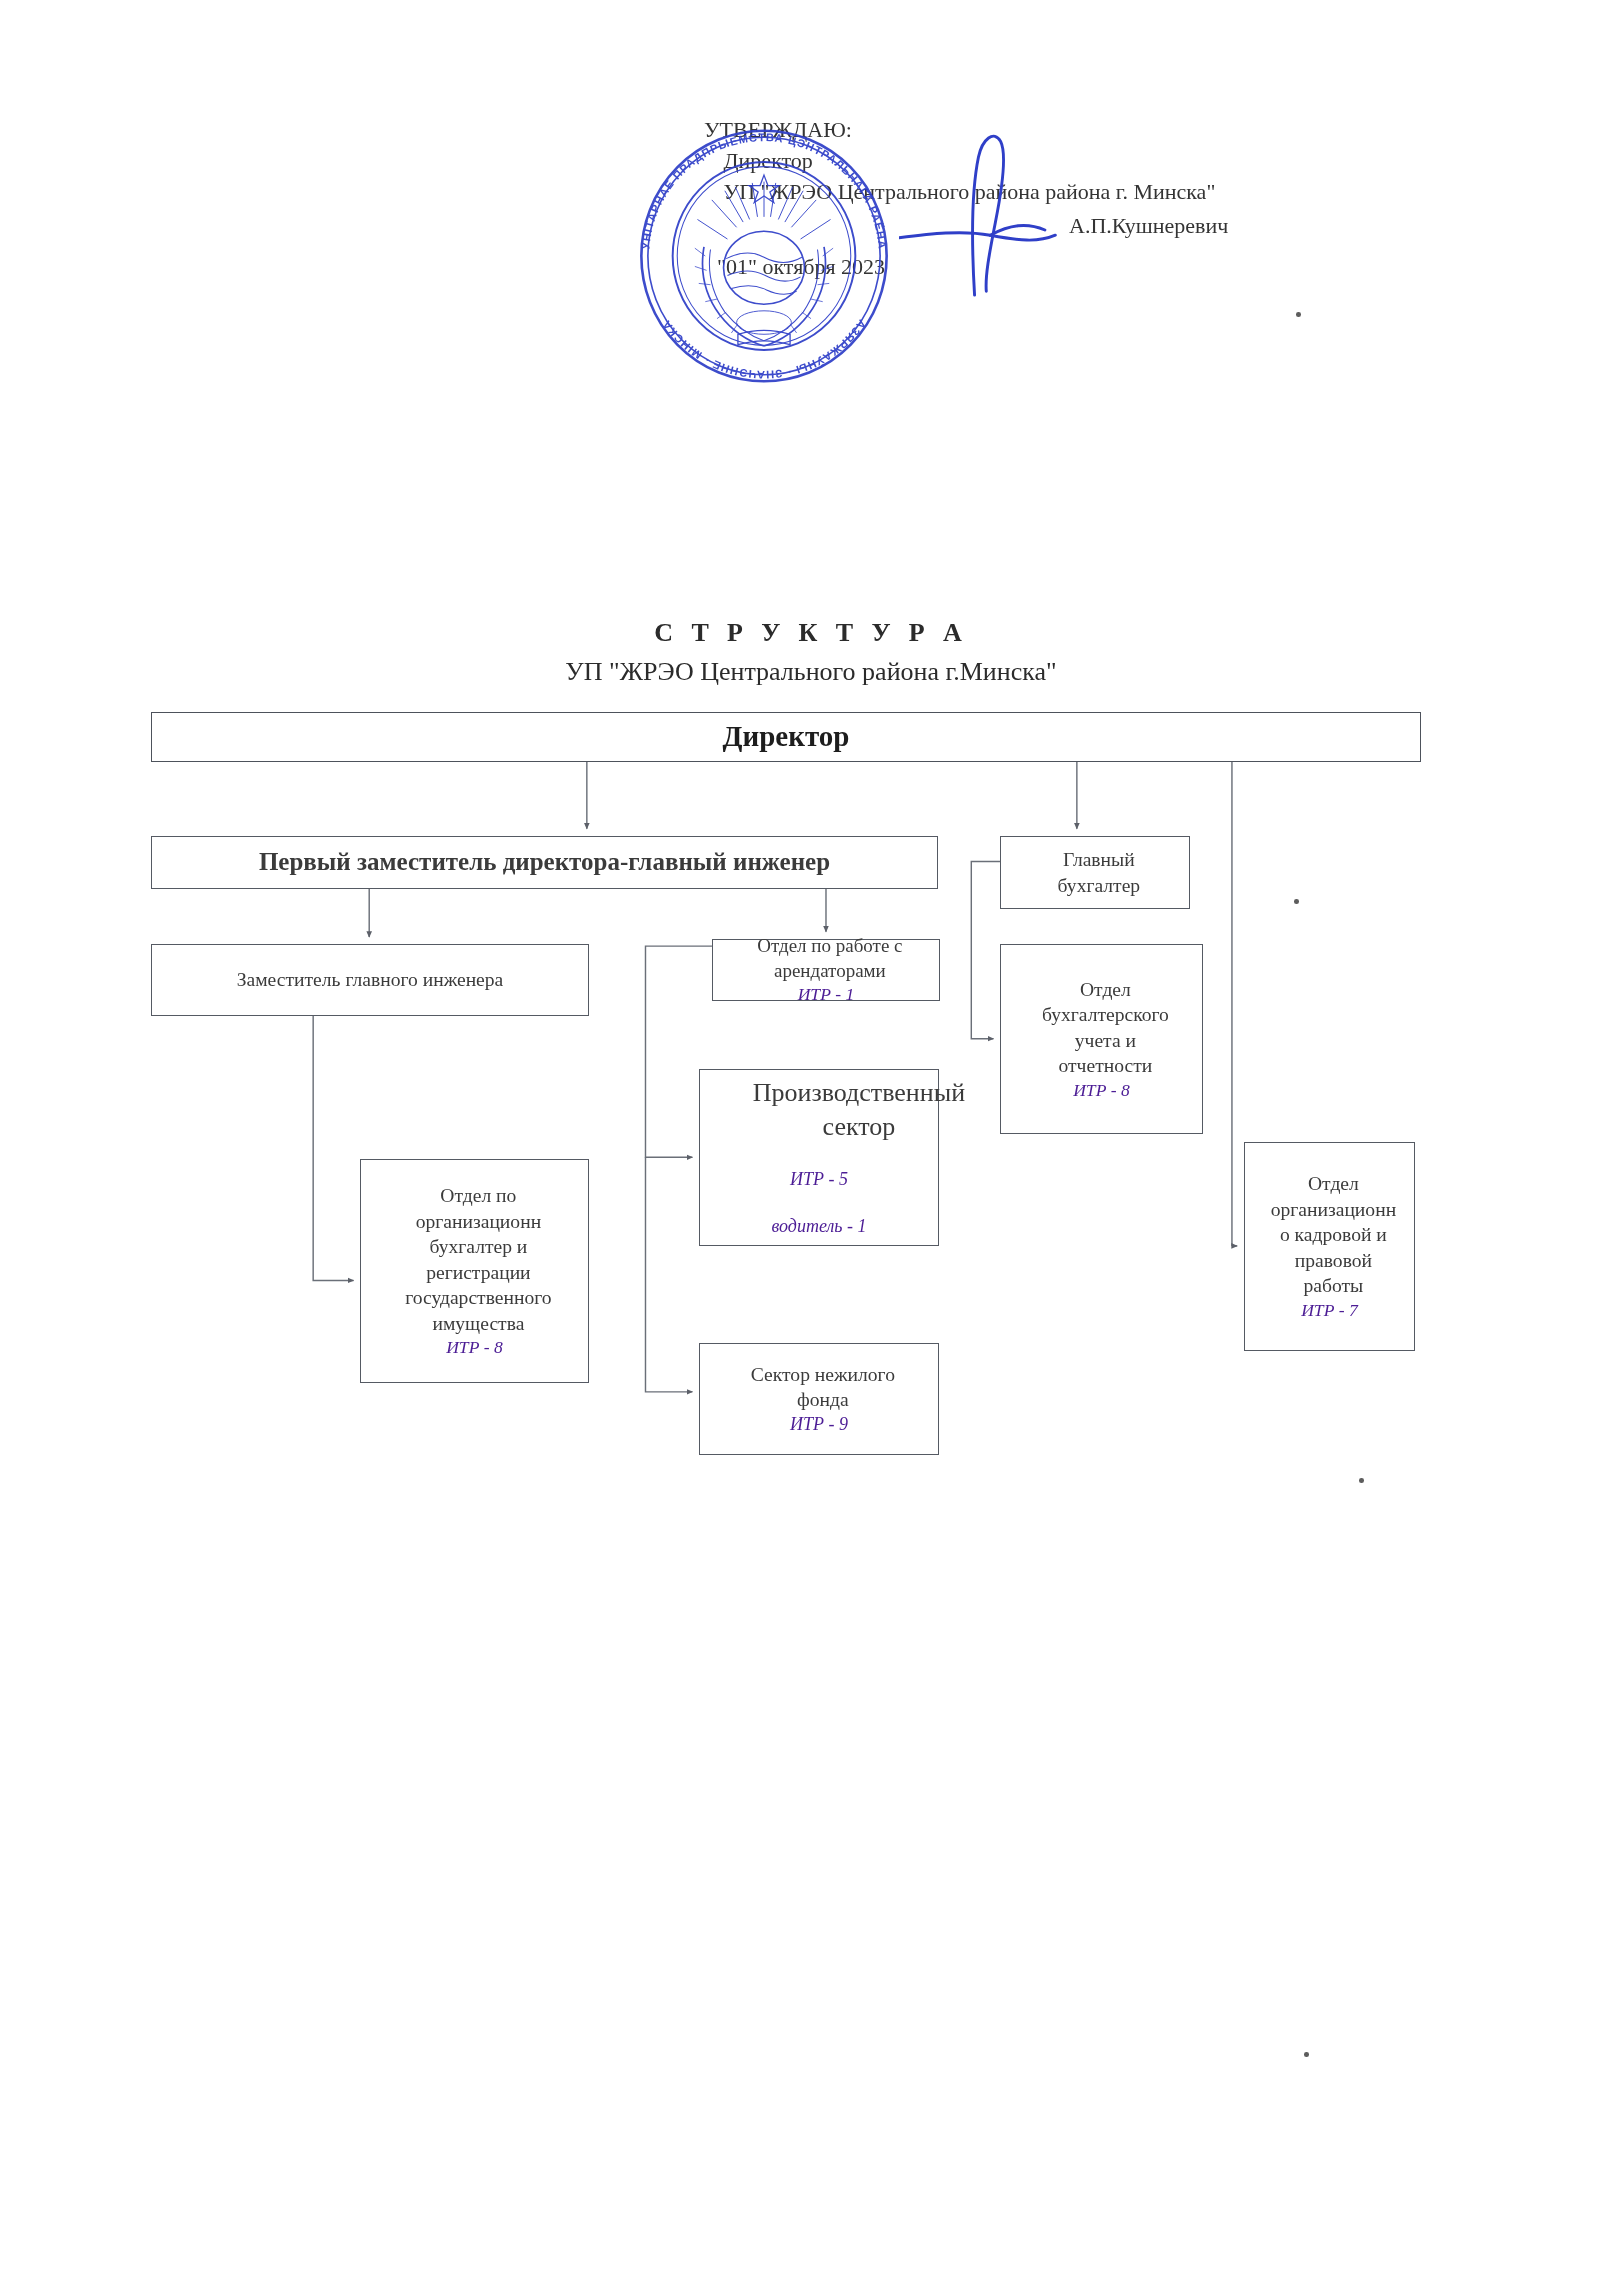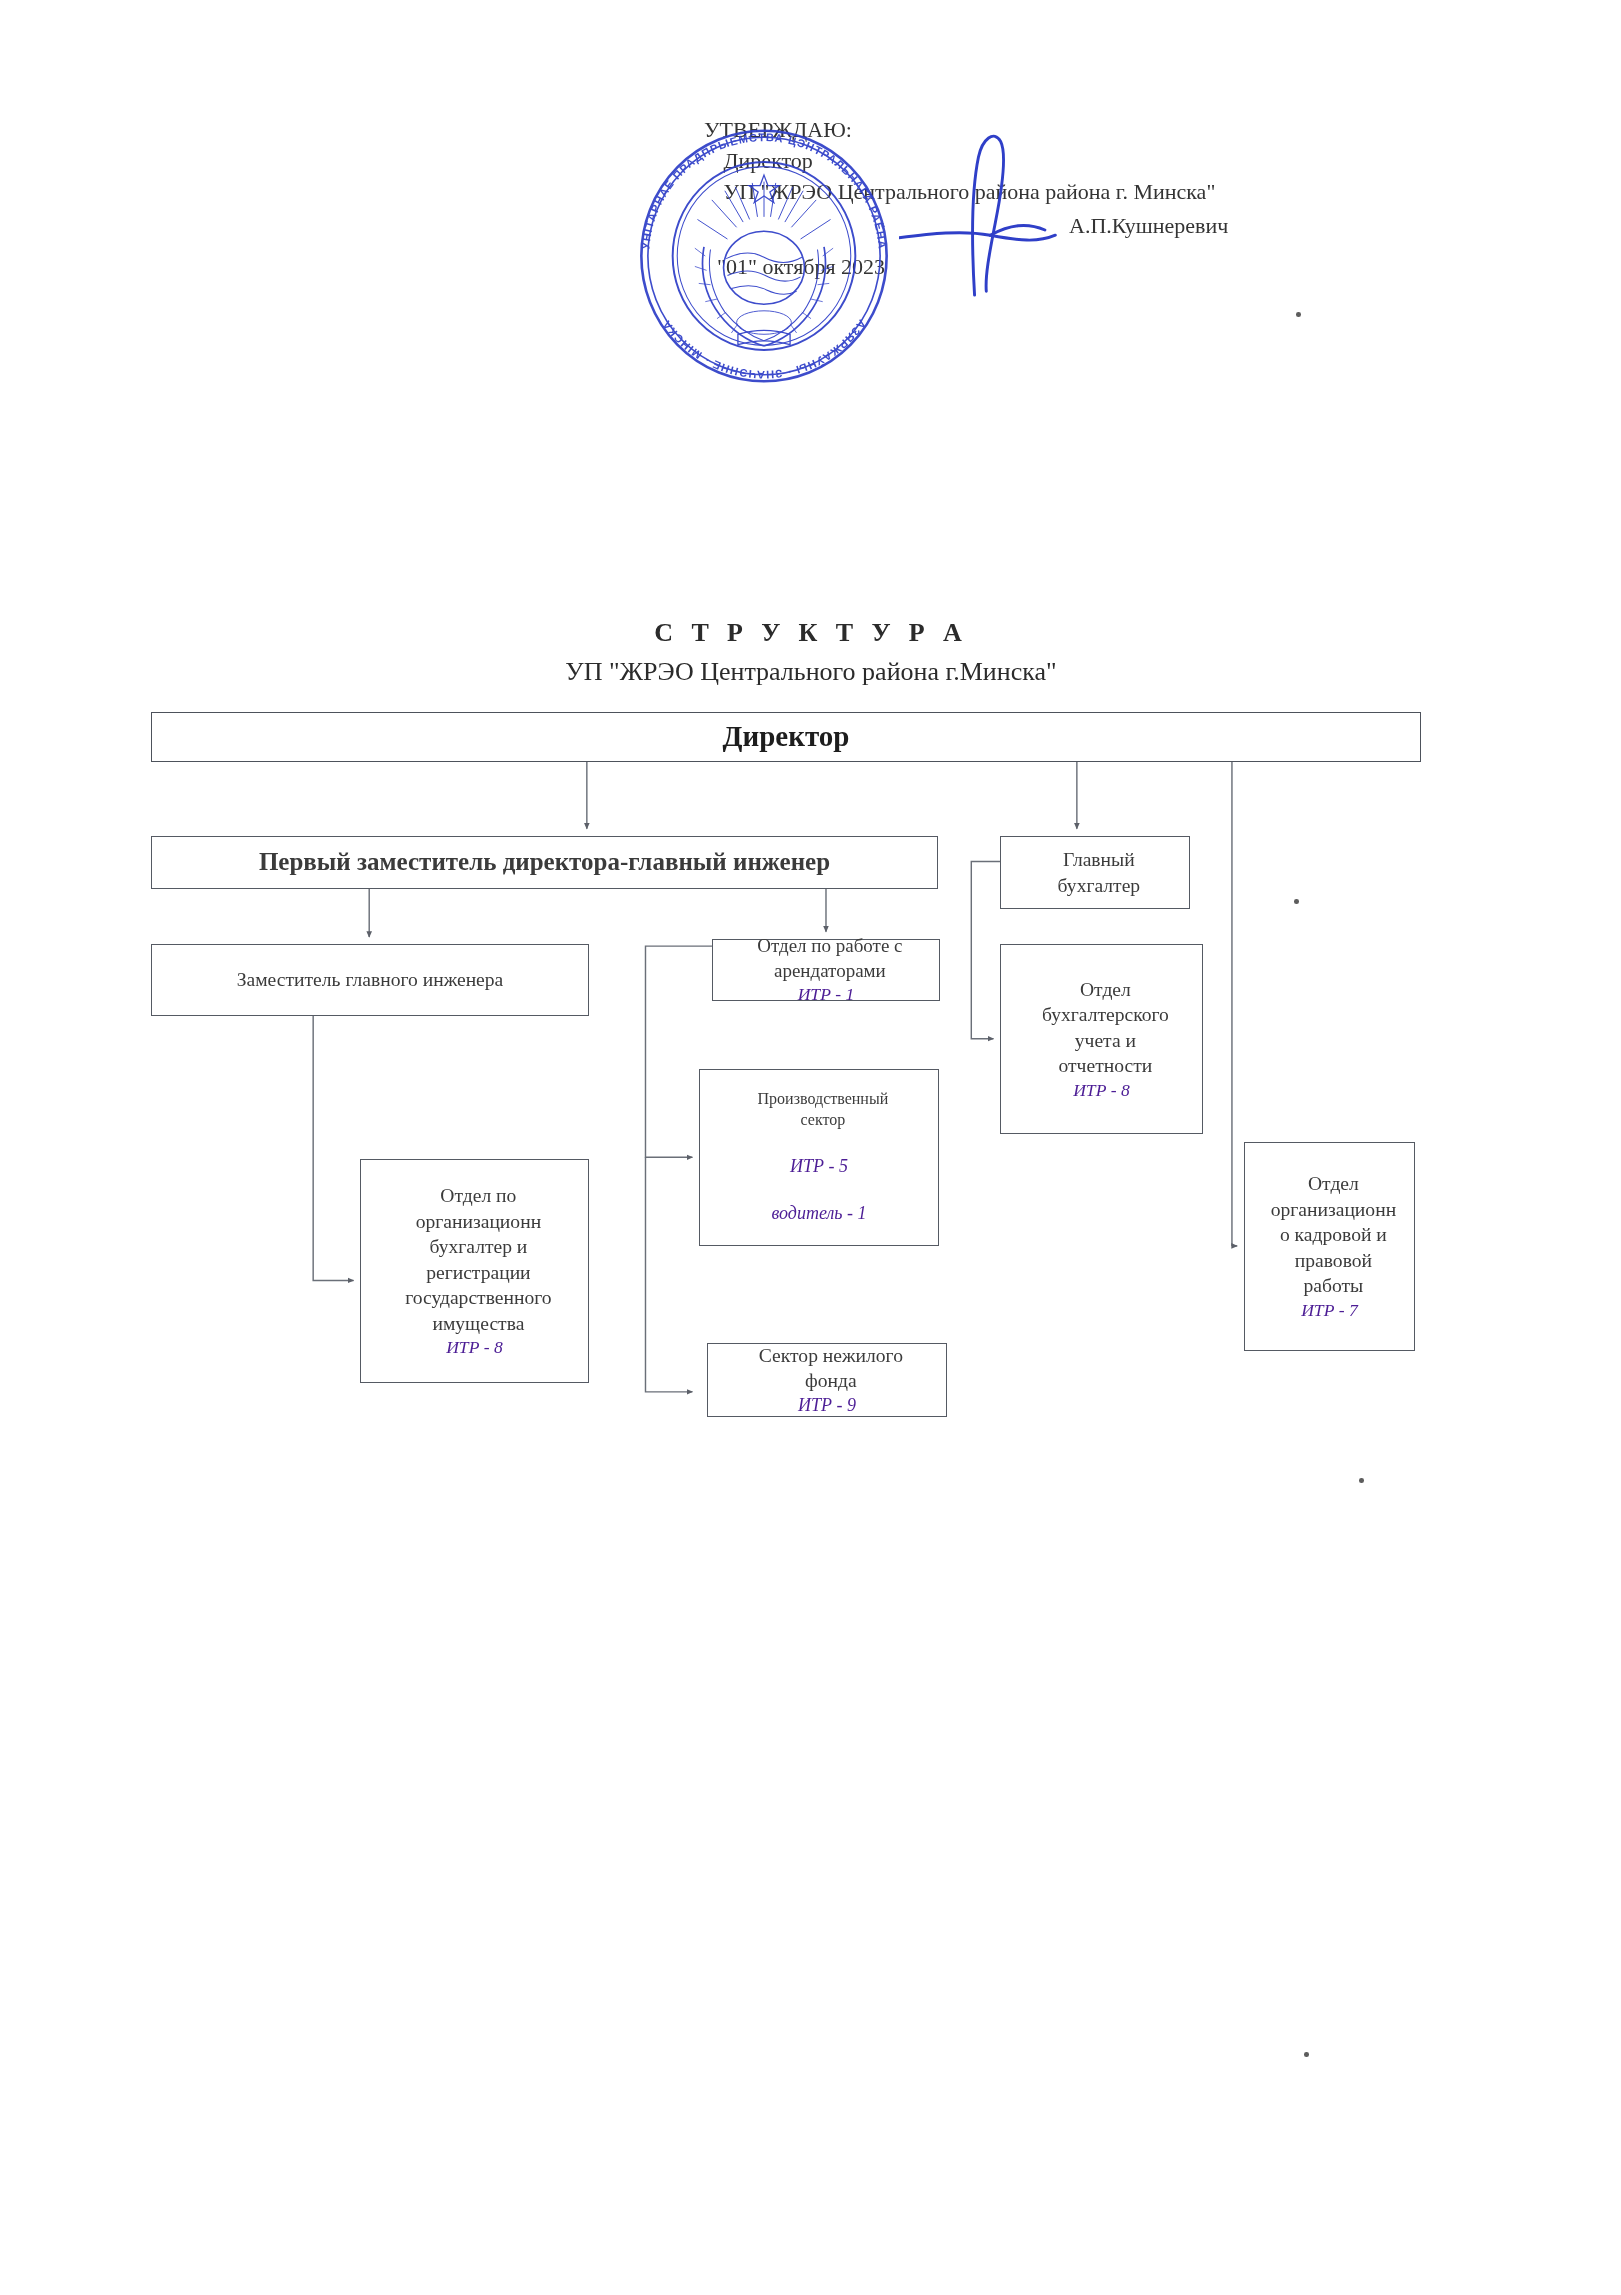--- a/index.html
+++ b/index.html
@@ -158,37 +158,37 @@
   
   #node-accounting-dept {
     left: 1000px; top: 944px; width: 203px; height: 190px;
   }
   #node-accounting-dept .label { font-size: 19.6px; }
   #node-accounting-dept .sub { font-size: 17.6px; }
   
   #node-production-sector {
     left: 699px; top: 1069px; width: 240px; height: 177px;
   }
-  #node-production-sector .label { font-size: 16px; }
+  #node-production-sector .label { font-size: 26px; margin-left: 36px; }
   #node-production-sector .sub { font-size: 18px; margin-top: 24px; }
   
   #node-individual-construction {
     left: 360px; top: 1159px; width: 229px; height: 224px;
   }
   #node-individual-construction .label { font-size: 19.6px; }
   #node-individual-construction .sub { font-size: 17.6px; }
   
   #node-hr-legal-dept {
     left: 1244px; top: 1142px; width: 171px; height: 209px;
   }
   #node-hr-legal-dept .label { font-size: 19.6px; }
   #node-hr-legal-dept .sub { font-size: 17.6px; }
   
   #node-nonresidential-sector {
-    left: 699px; top: 1343px; width: 240px; height: 74px; margin-left: 8px;
+    left: 699px; top: 1343px; width: 240px; height: 112px;
   }
   #node-nonresidential-sector .label { font-size: 19.6px; }
   #node-nonresidential-sector .sub { font-size: 18px; }
 
   
   .speck {
     position: absolute;
     width: 4.6px;
     height: 4.6px;
     background: #5d5d5d;

